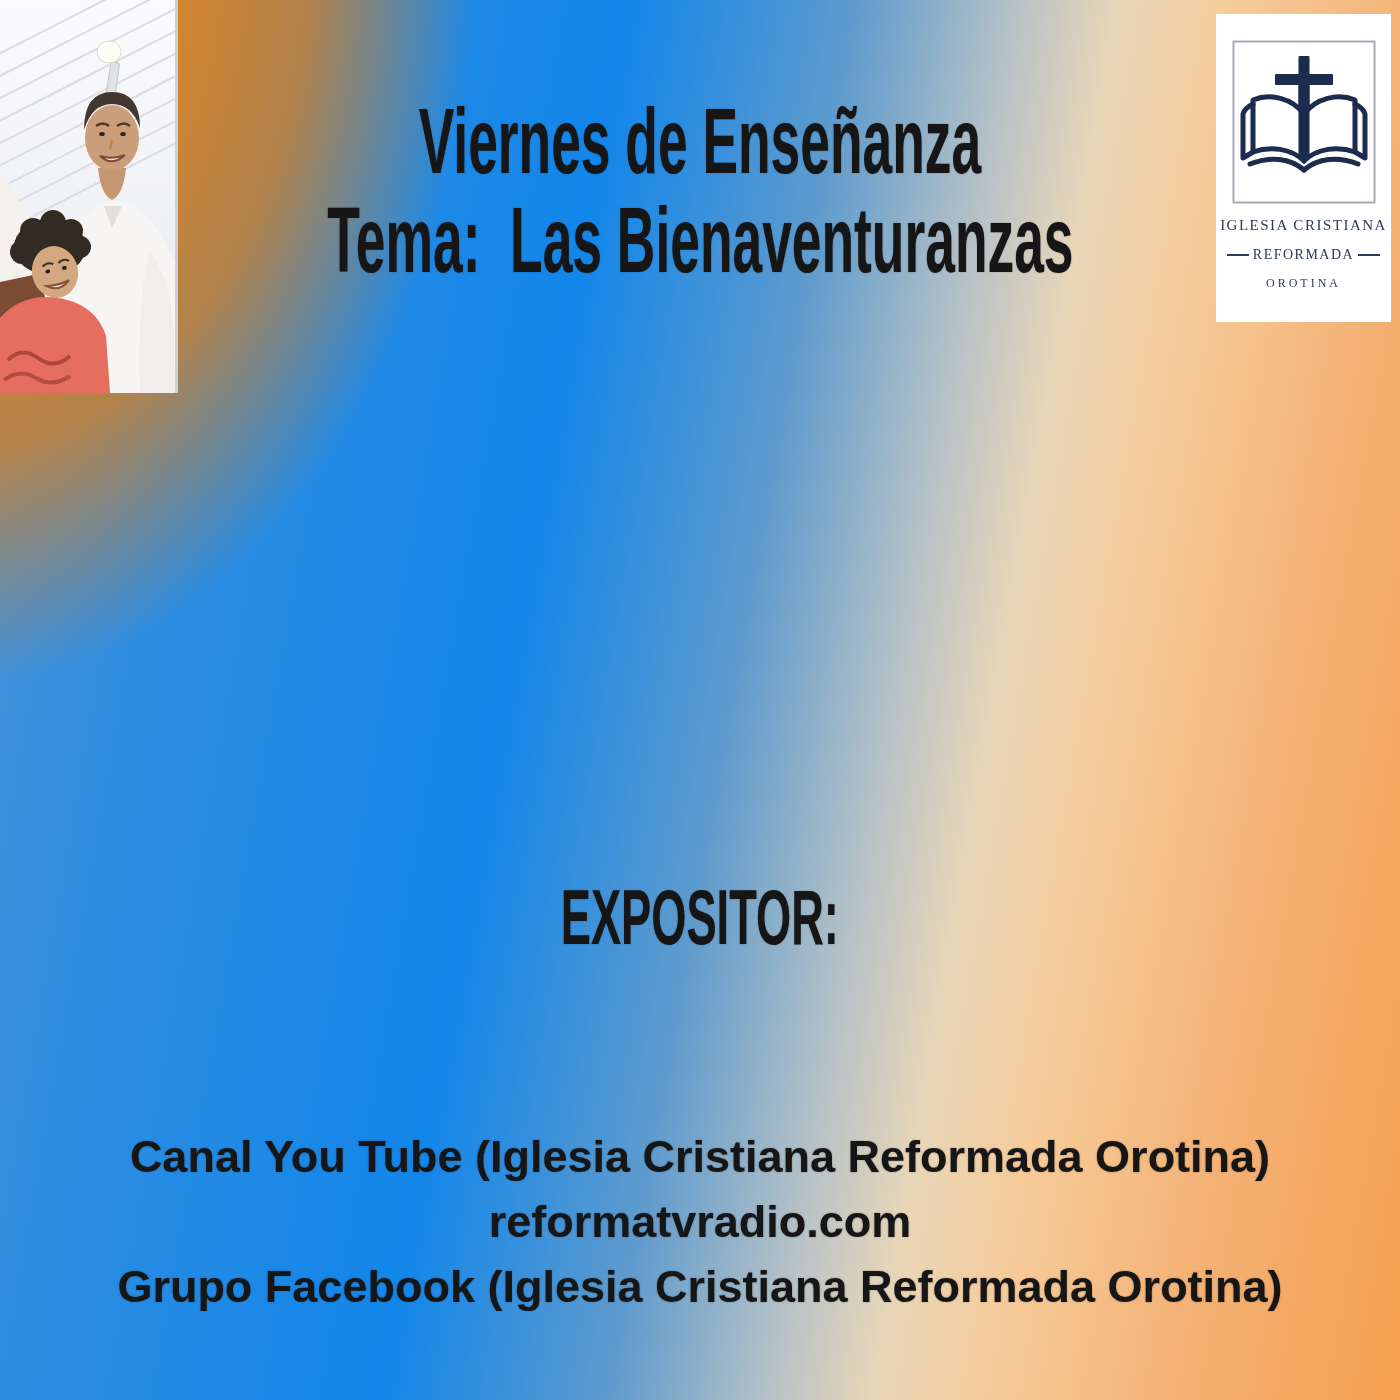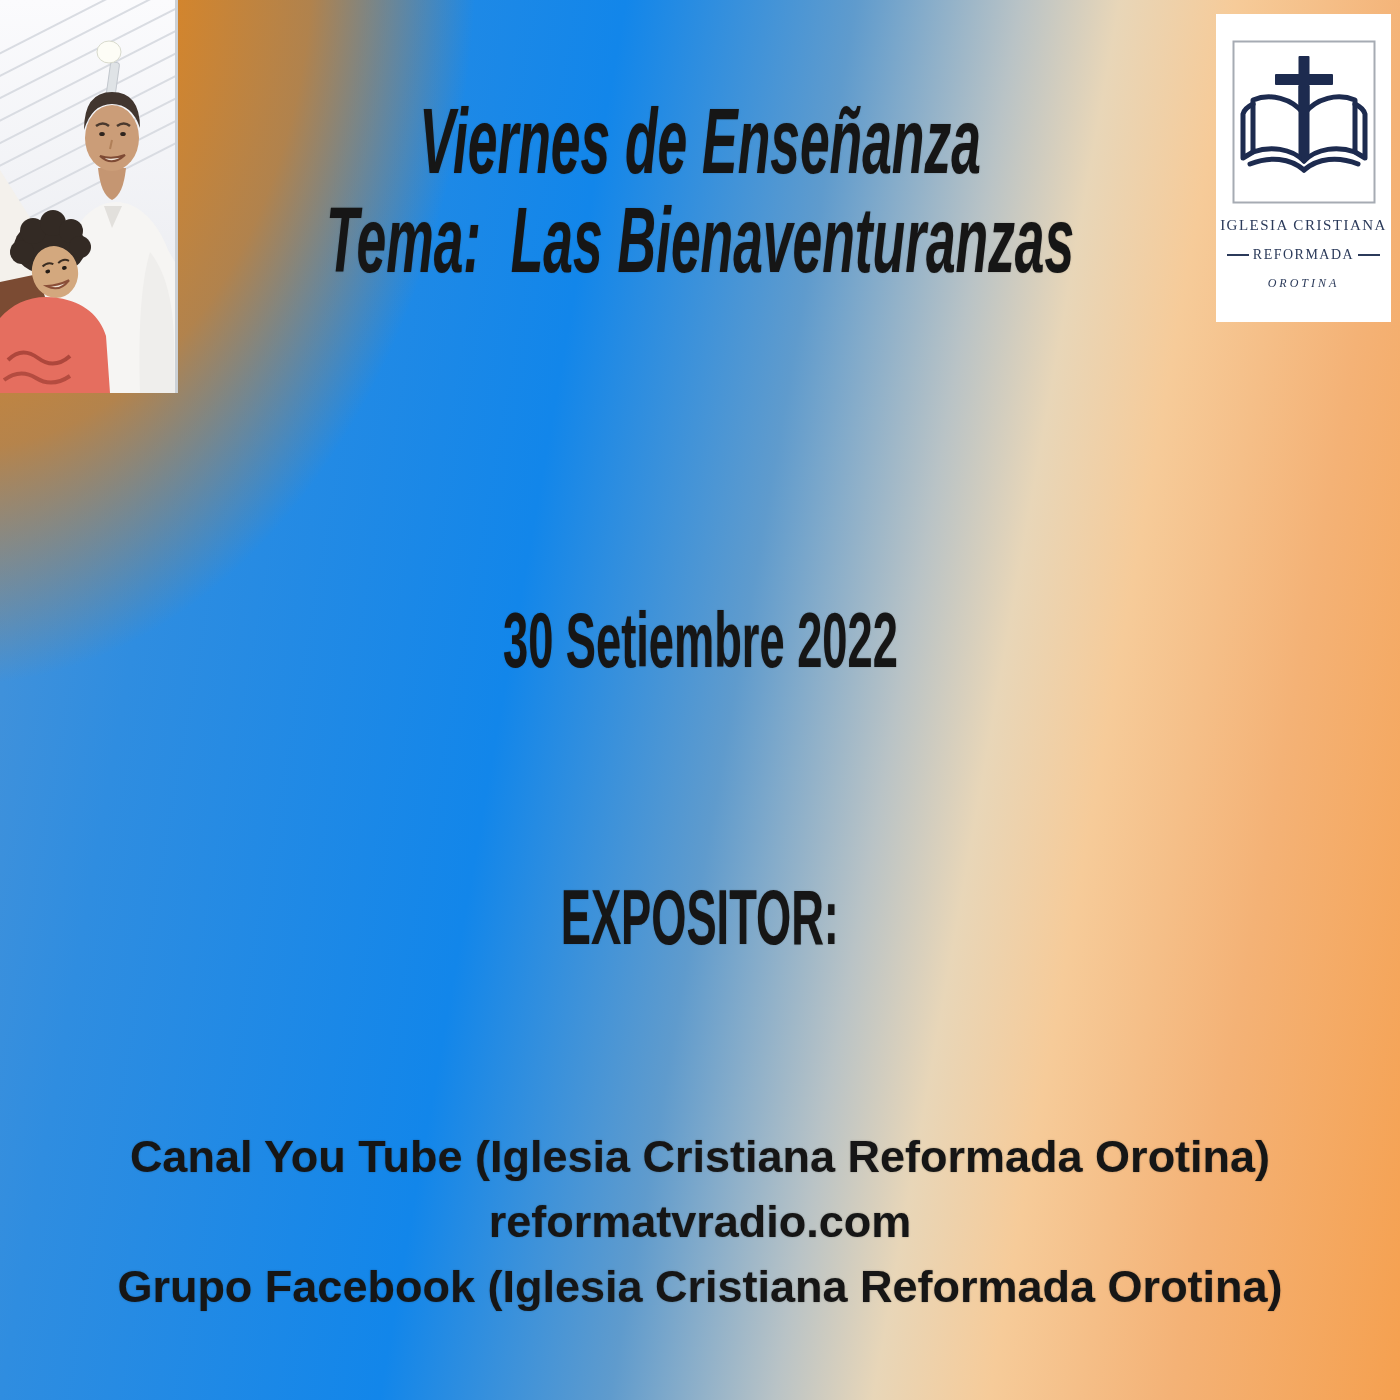--- a/index.html
+++ b/index.html
@@ -23,21 +23,21 @@
     color:#161616;
     font-weight:700;
     text-shadow:0 0 2px rgba(10,10,10,0.30);
   }
   .line>span{
     display:inline-block;
     white-space:pre;
     transform:scaleX(0.58);
     transform-origin:center;
   }
-  .title-block{top:92px;font-size:92px;line-height:99px;font-style:italic;}
+  .title-block{top:92px;font-size:92px;line-height:99px;}
   .date-line {top:601px;font-size:78px;line-height:78px;}
   .time-line {top:706px;font-size:78px;line-height:78px;}
   .speaker-label-line{top:842px;font-size:78px;line-height:78px;margin-top:36px;}
   .speaker-name-line {top:949px;font-size:80px;line-height:80px;}
   .contacts{top:1124px;font-size:45px;line-height:65px;}
 
   
   .photo{
     position:absolute;left:0;top:0;
     width:175px;height:393px;
@@ -51,21 +51,21 @@
     width:175px;height:308px;
     background:#ffffff;
     display:flex;flex-direction:column;align-items:center;
     font-family:"Liberation Serif",serif;
     color:#2b3a5a;
   }
   .emblem{margin-top:26px;width:144px;height:164px;}
   .logo-line1{margin-top:13px;font-size:15px;letter-spacing:1.5px;white-space:nowrap;}
   .logo-line2{margin-top:13px;display:flex;align-items:center;gap:4px;font-size:14px;letter-spacing:1.5px;}
   .dash{width:22px;height:2px;background:#2b3a5a;}
-  .logo-line3{margin-top:13px;font-size:12px;letter-spacing:3px;font-style:italic;}
+  .logo-line3{margin-top:13px;font-size:12px;letter-spacing:3px;}
 </style>
 </head>
 <body>
 
 <div class="poster">
 
   <div class="photo">
     <svg viewBox="0 0 175 393" preserveAspectRatio="none">
       <defs>
         <linearGradient id="ceil" x1="0" y1="0" x2="0" y2="1">
@@ -158,23 +158,20 @@
       <span class="dash"></span>
     </div>
     <div class="logo-line3">OROTINA</div>
   </div>
 
   <div class="line title-block">
     <span>Viernes de Enseñanza</span><br>
     <span>Tema:  Las Bienaventuranzas</span>
   </div>
 
-  <div class="line date-line">
-    <span>30 Setiembre 2022</span>
-  </div>
 
   <div class="line speaker-label-line">
     <span>EXPOSITOR:</span>
   </div>
 
   <div class="line contacts">
     <div><span>Canal You Tube (Iglesia Cristiana Reformada Orotina)</span></div>
     <div><span>reformatvradio.com</span></div>
     <div><span>Grupo Facebook (Iglesia Cristiana Reformada Orotina)</span></div>
   </div>

